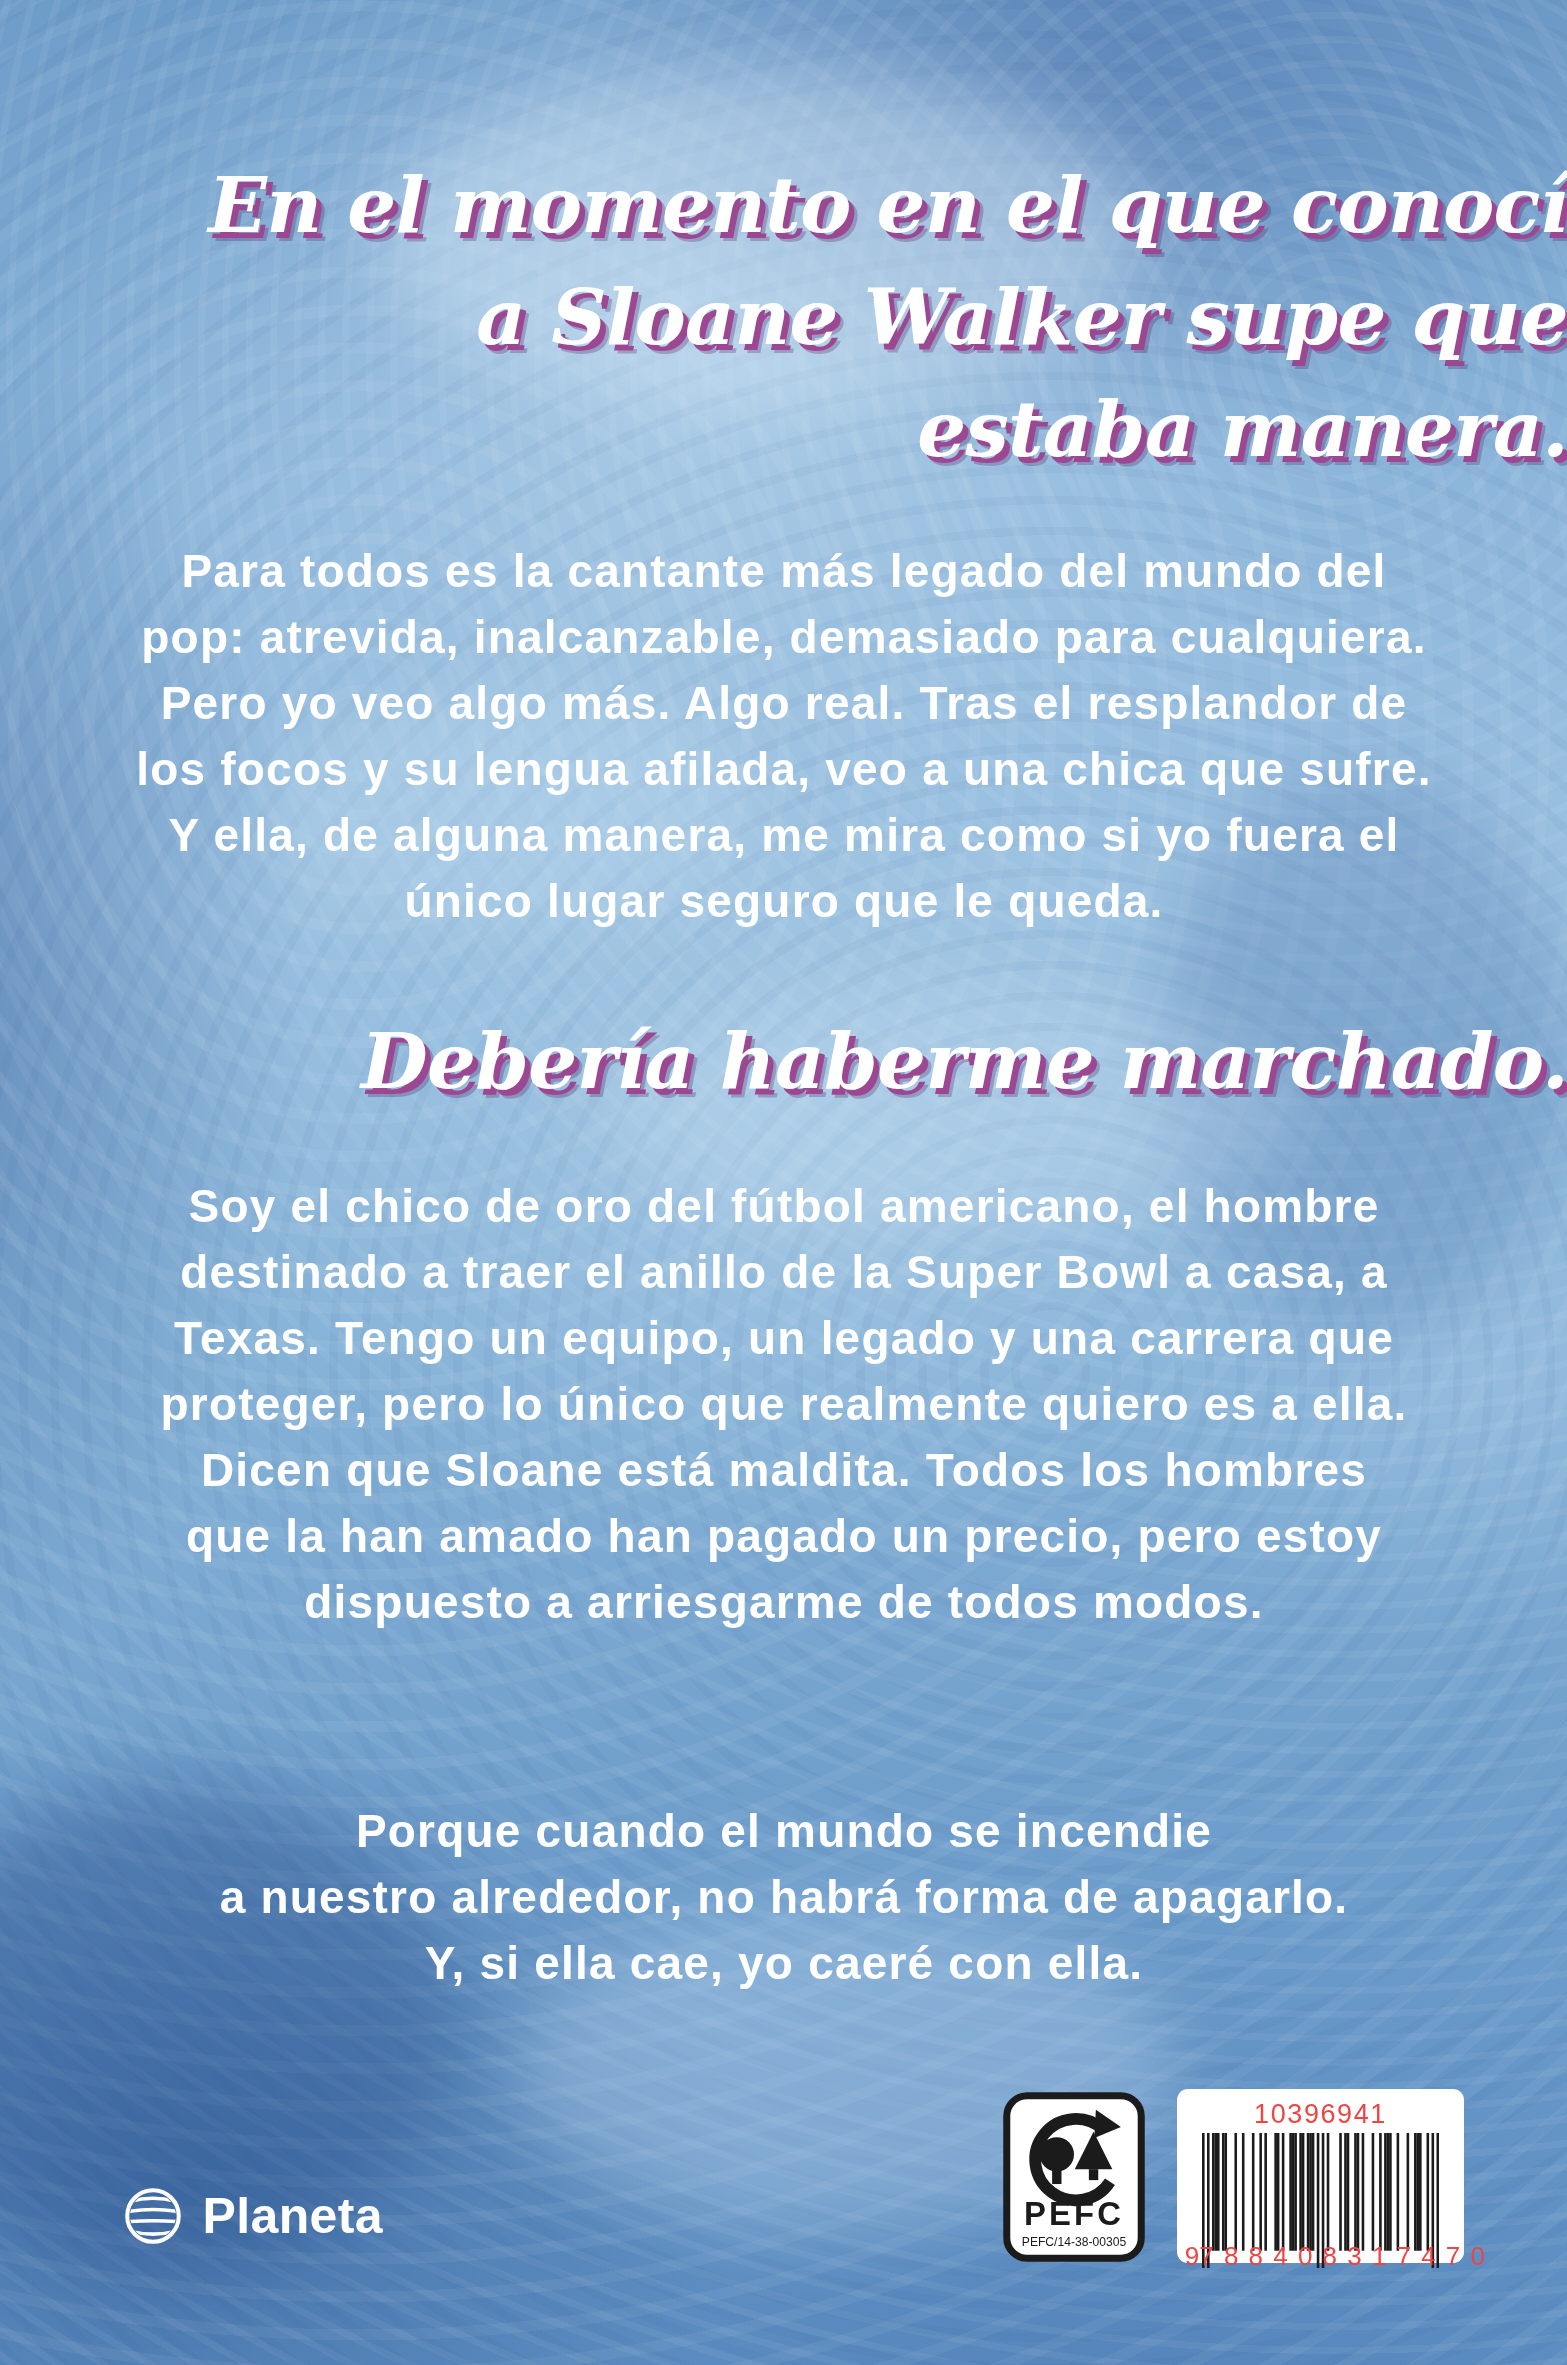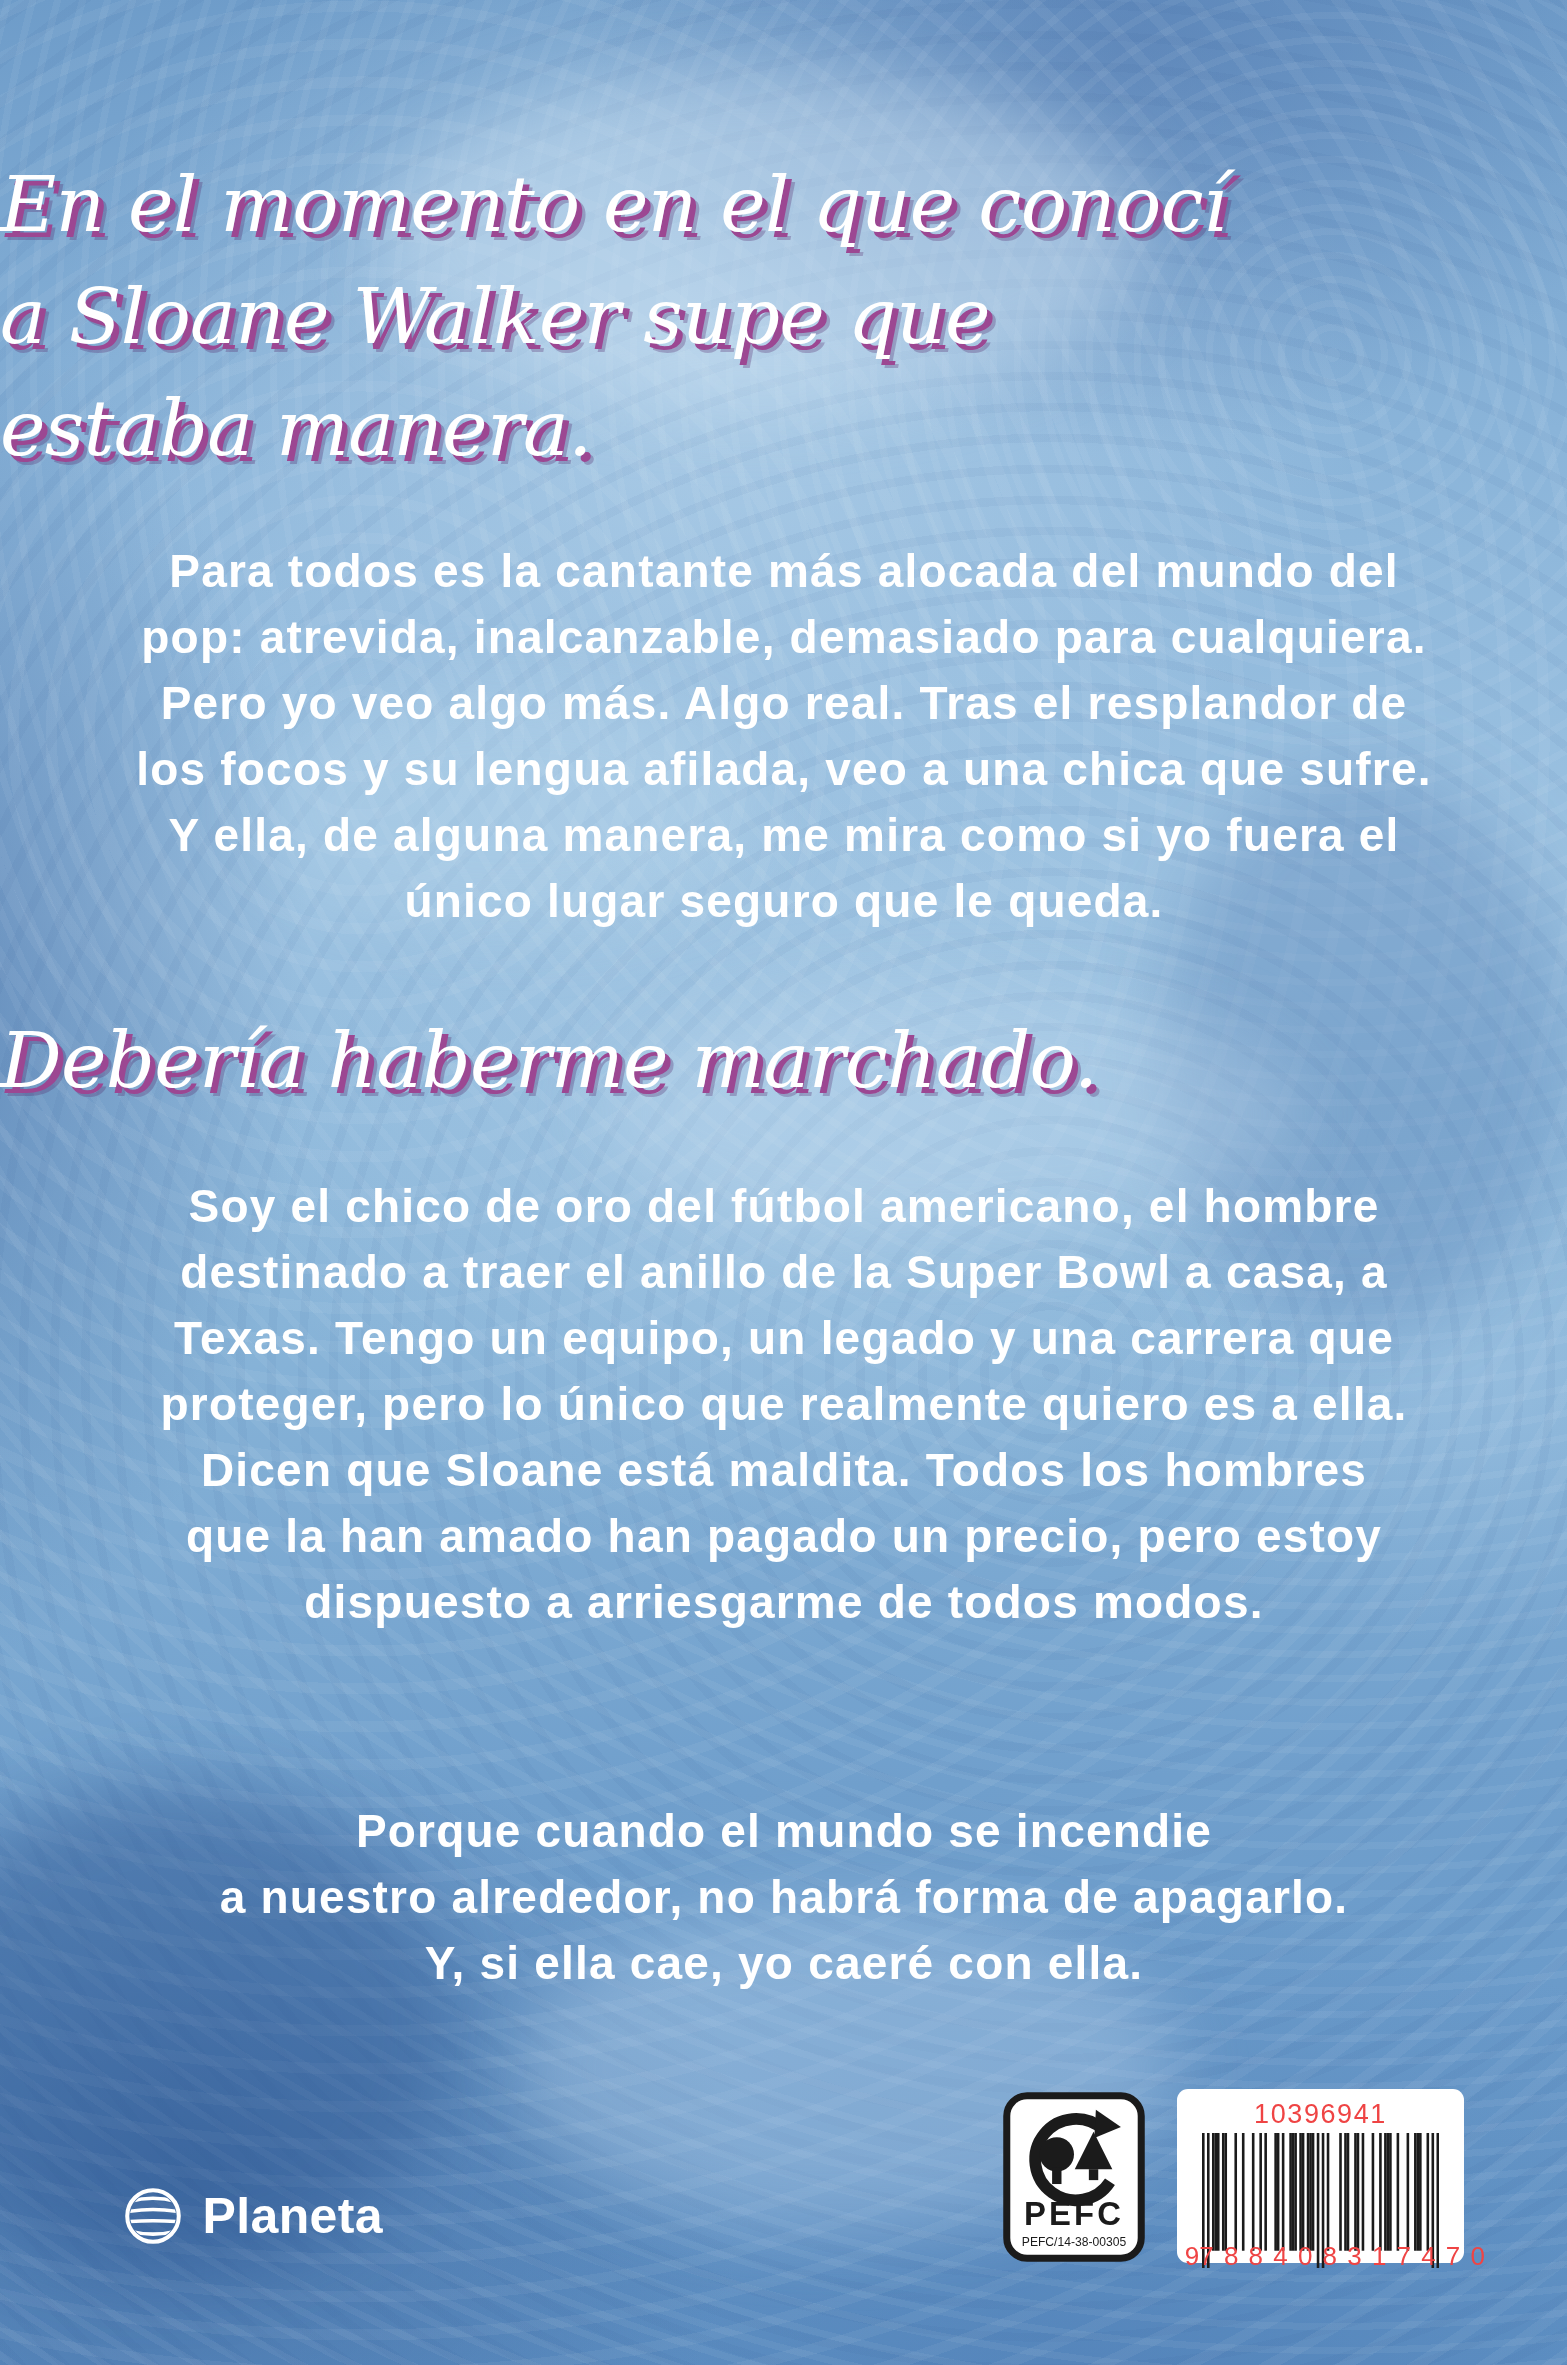--- a/index.html
+++ b/index.html
@@ -27,22 +27,22 @@
   }
   .blob{position:absolute;border-radius:50%;filter:blur(35px);pointer-events:none;}
   .b1{left:376px;top:71px;width:768px;height:337px;background:rgba(208,229,245,0.45);}
   .b2{left:259px;top:690px;width:502px;height:235px;background:rgba(200,224,242,0.30);}
   .b3{left:-110px;top:1787px;width:564px;height:486px;background:rgba(40,80,140,0.35);}
   .b4{left:517px;top:1905px;width:658px;height:329px;background:rgba(192,219,240,0.35);}
   .b5{left:1160px;top:768px;width:408px;height:564px;background:rgba(70,110,168,0.28);}
   .b6{left:596px;top:988px;width:705px;height:251px;background:rgba(205,227,243,0.28);}
 
   .script-head{
-    position:absolute;left:0;width:100%;text-align:left;
-    font-family:"DejaVu Serif",serif;font-style:italic;font-weight:normal;
+    position:absolute;left:0;width:100%;text-align:right;
+    font-family:"DejaVu Serif",serif;font-style:italic;font-weight:bold;
     font-size:77px;line-height:112px;color:#ffffff;letter-spacing:-0.8px;
     text-shadow:5.5px 5.5px 0 #9c4792, 8.6px 8.6px 0 rgba(84,44,110,0.30);
   }
   .headline1{top:149px;}
   .headline2{top:1005px;}
 
   .body-par{
     position:absolute;left:0;width:100%;text-align:center;
     color:#ffffff;font-weight:700;font-size:46px;line-height:66px;letter-spacing:1.2px;
   }
@@ -82,21 +82,21 @@
   <div class="blob b5"></div>
   <div class="blob b6"></div>
 
   <div class="script-head headline1">
     <div>En el momento en el que conocí</div>
     <div>a Sloane Walker supe que</div>
     <div>estaba manera.</div>
   </div>
 
   <div class="body-par para1">
-    <div>Para todos es la cantante más alocada del mundo del</div>
+    <div>Para todos es la cantante más legado del mundo del</div>
     <div>pop: atrevida, inalcanzable, demasiado para cualquiera.</div>
     <div>Pero yo veo algo más. Algo real. Tras el resplandor de</div>
     <div>los focos y su lengua afilada, veo a una chica que sufre.</div>
     <div>Y ella, de alguna manera, me mira como si yo fuera el</div>
     <div>único lugar seguro que le queda.</div>
   </div>
 
   <div class="script-head headline2">
     <div>Debería haberme marchado.</div>
   </div>

